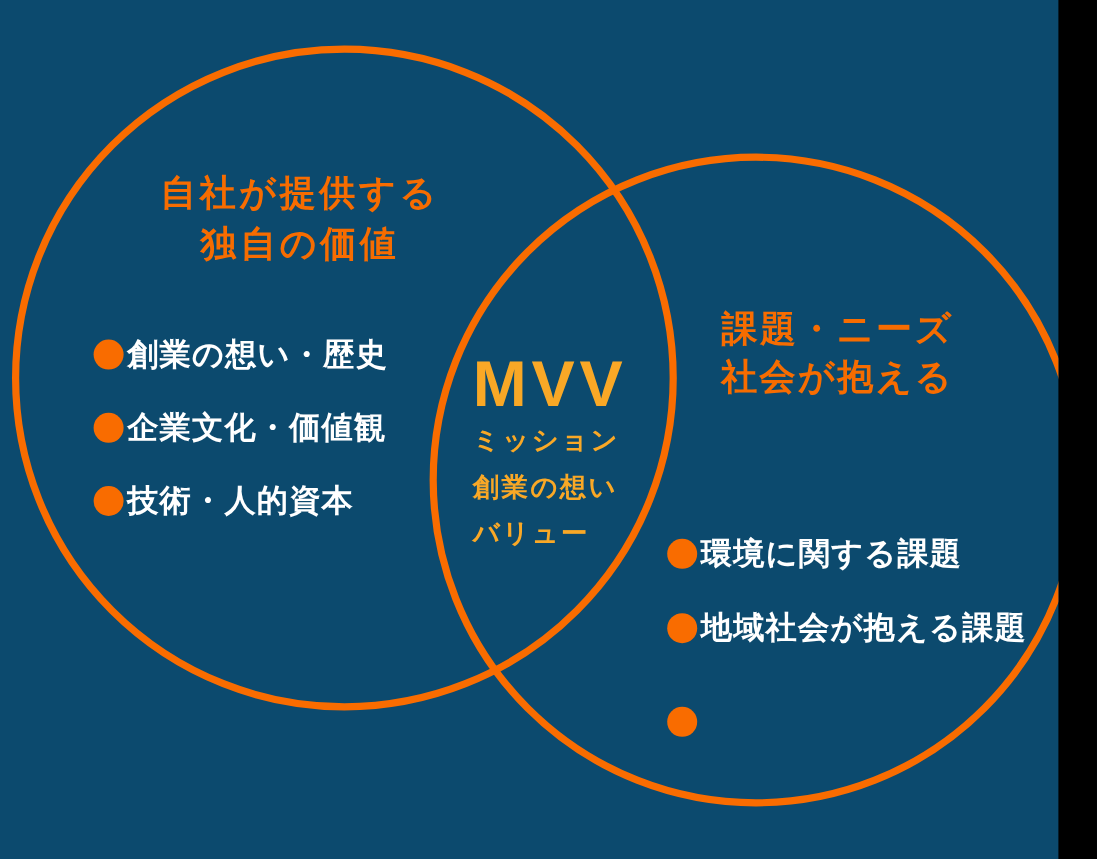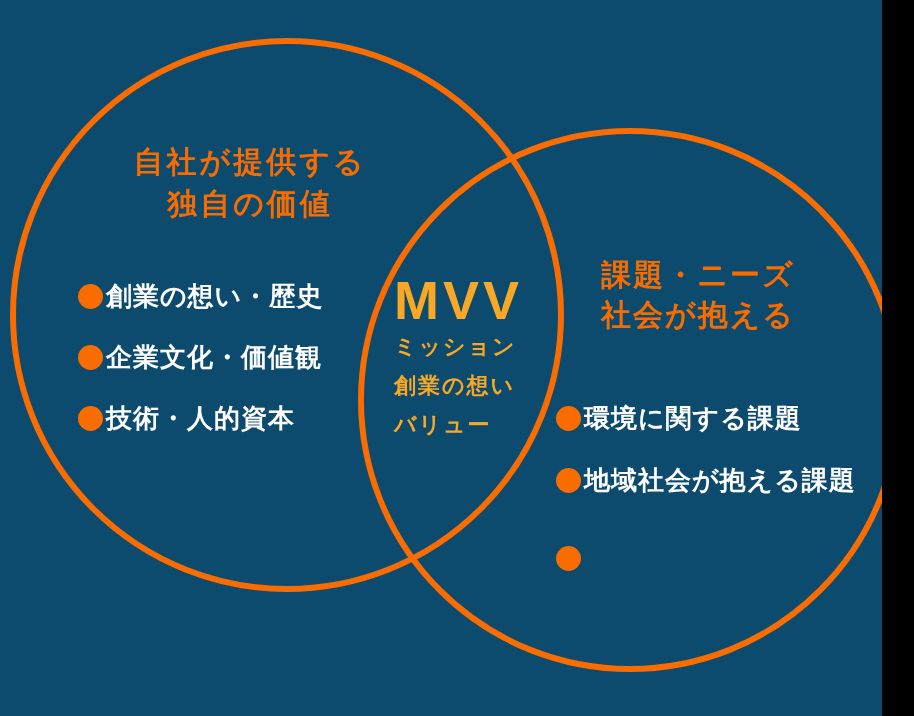--- a/index.html
+++ b/index.html
@@ -28,24 +28,25 @@
     letter-spacing: 3px;
     text-align: center;
     color: #F76C00;
     white-space: nowrap;
   }
   .circle-title .t-line { display: block; }
 
   .bullet-list { }
   .bullet-item {
     display: flex;
-    align-items: flex-end;
+    align-items: flex-start;
     height: 26px;
     margin-bottom: 35px;
     white-space: nowrap;
+    font-family: Liberation Serif, serif;
   }
   .bullet-dot {
     width: 25px;
     height: 25px;
     border-radius: 50%;
     background: #F96C00;
     flex: 0 0 auto;
     margin-right: 3px;
   }
   .bullet-text {
@@ -57,20 +58,21 @@
   }
 
   .mvv-block { text-align: left; }
   .mvv-acronym {
     color: #F9A826;
     font-weight: bold;
     font-size: 54px;
     line-height: 54px;
     letter-spacing: 4px;
     white-space: nowrap;
+    margin-top: 20px;
   }
   .mvv-terms {
     color: #F9A826;
     font-weight: bold;
     font-size: 22px;
     line-height: 39px;
     letter-spacing: 2px;
     white-space: nowrap;
   }
   .mvv-terms .t-line { display: block; }
@@ -113,21 +115,21 @@
       <span class="t-line">バリュー</span>
     </div>
   </div>
 
   <div class="abs circle-title" style="left:548px; top:255px; width:300px; line-height:40px; letter-spacing:2px;">
     <span class="t-line">課題・ニーズ</span>
     <span class="t-line">社会が抱える</span>
   </div>
 
   <div class="abs bullet-list" style="left:556px; top:405px;">
-    <div class="bullet-item" style="margin-bottom:36px;">
+    <div class="bullet-item" style="margin-bottom:36px;margin-top:44px;">
       <span class="bullet-dot"></span>
       <span class="bullet-text">環境に関する課題</span>
     </div>
     <div class="bullet-item" style="margin-bottom:52px;">
       <span class="bullet-dot"></span>
       <span class="bullet-text">地域社会が抱える課題</span>
     </div>
     <div class="bullet-item">
       <span class="bullet-dot"></span>
     </div>

